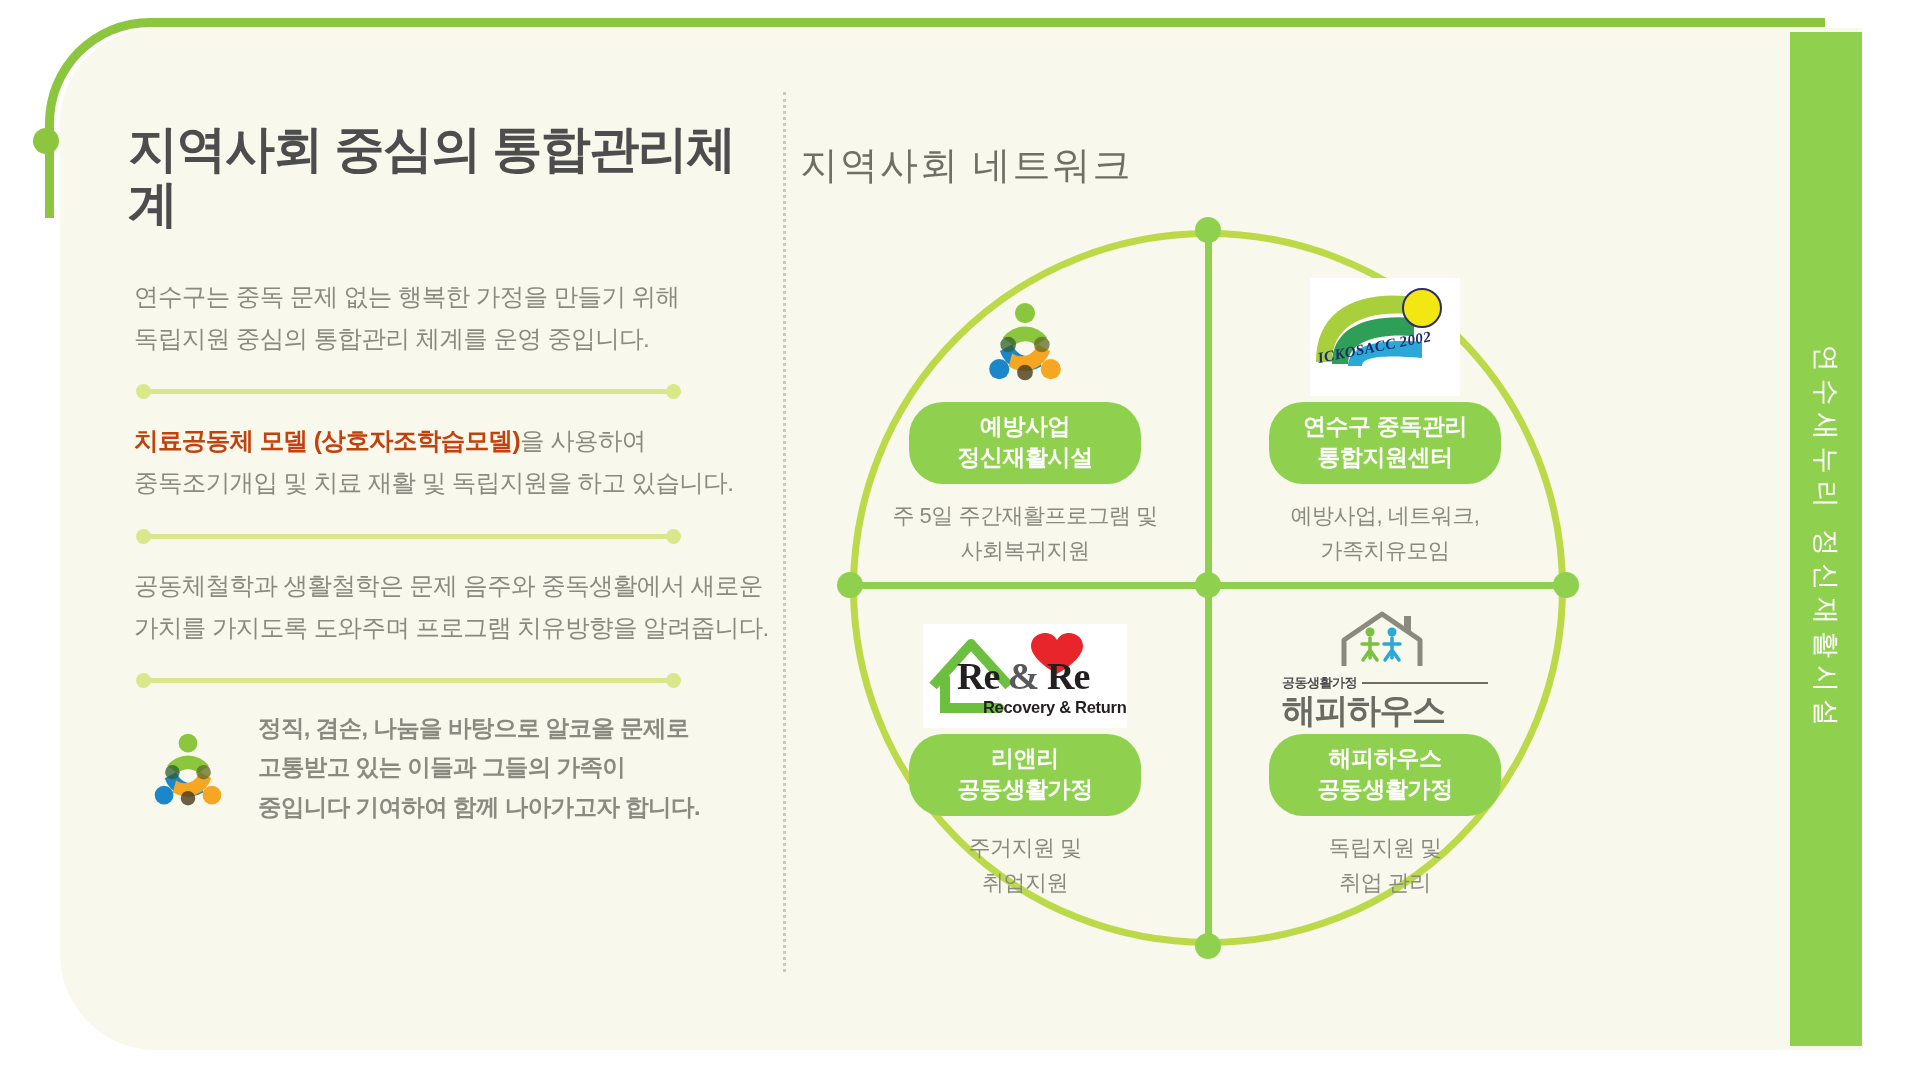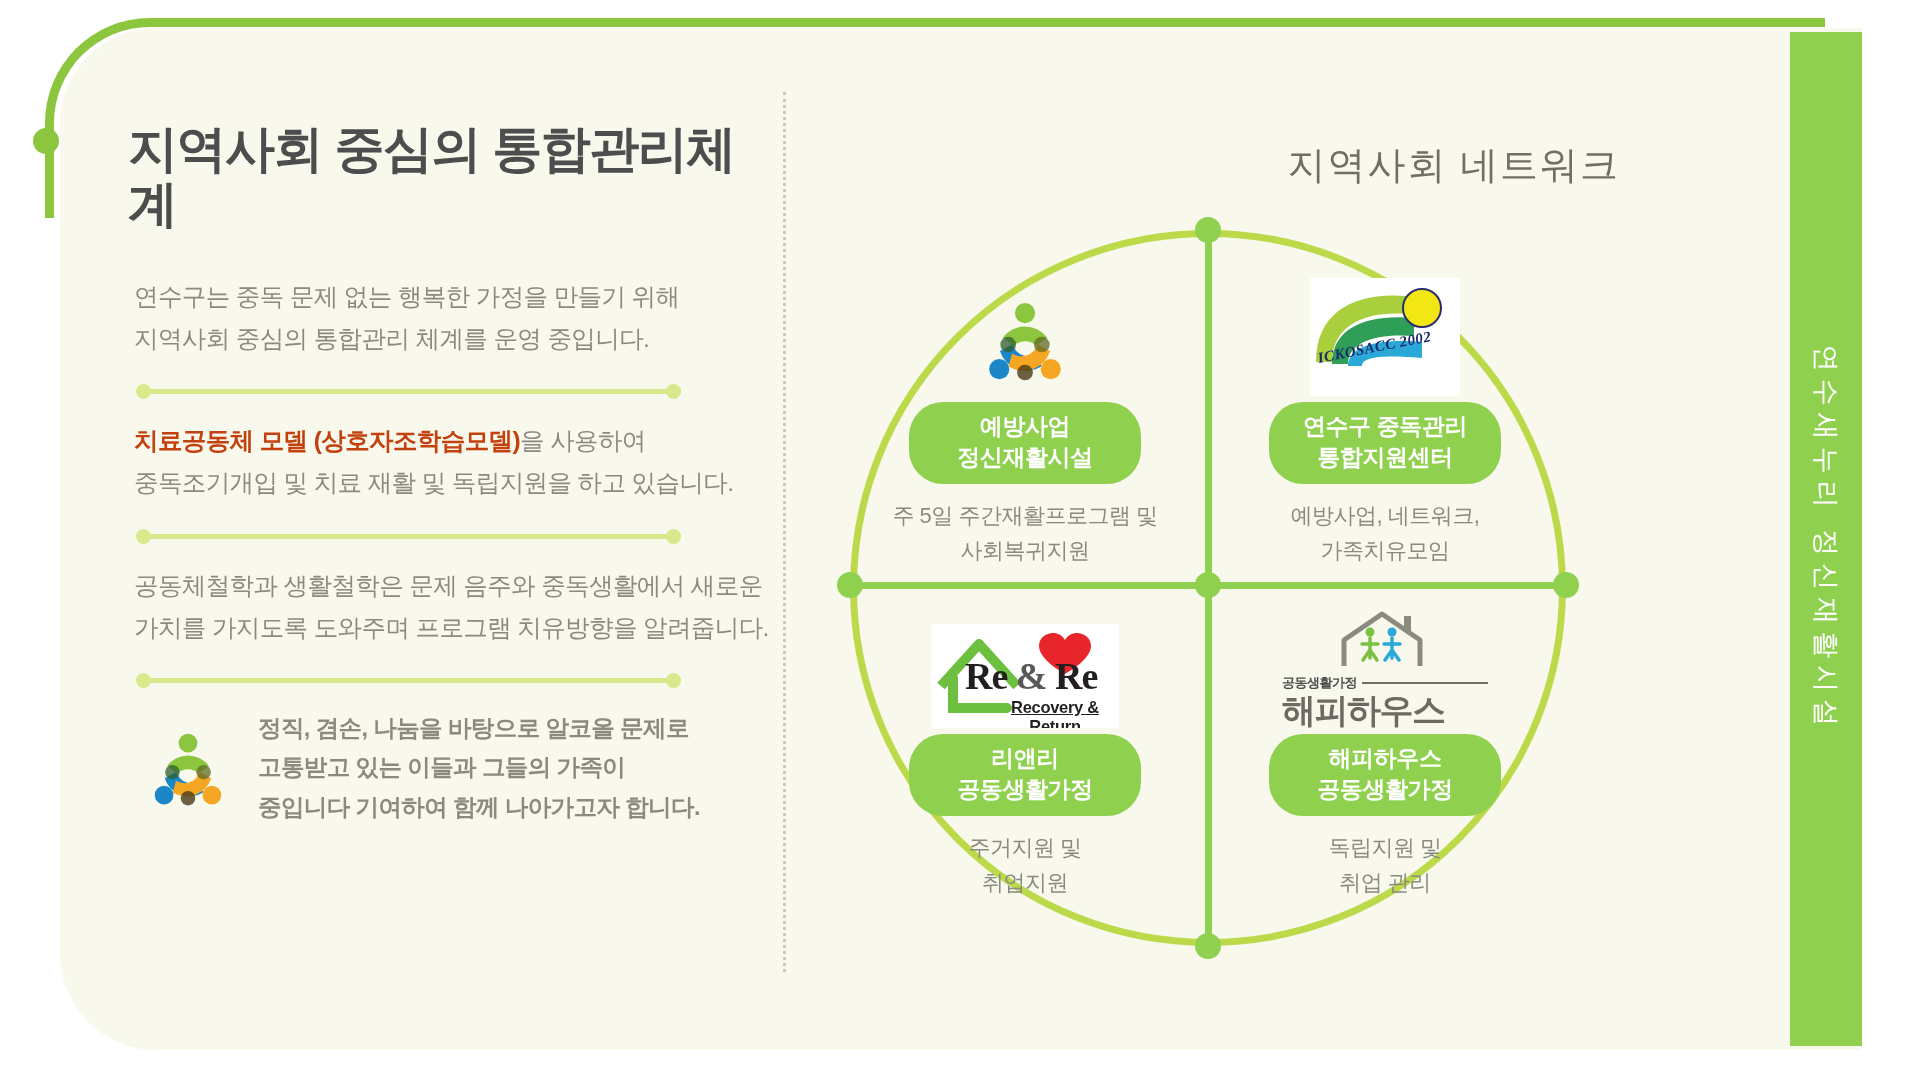--- a/index.html
+++ b/index.html
@@ -172,21 +172,21 @@
     left: 800px;
     top: 120px;
     width: 960px;
     height: 900px;
   }
   .net-title {
     position: absolute;
     left: 0;
     top: 20px;
     width: 820px;
-    text-align: right;
+    text-align: left;
     font-size: 38px;
     color: #6f6f66;
     letter-spacing: 2px;
     font-weight: 400;
   }
 
   .net-stage {
     position: absolute;
     left: 20px;
     top: 100px;
@@ -272,21 +272,21 @@
     margin-top: 14px;
     color: #8a8a80;
     font-size: 22px;
     line-height: 1.62;
     letter-spacing: -0.5px;
   }
   .quad-desc .line { display: block; white-space: nowrap; }
 
   
   .rere-box {
-    width: 188px;
+    width: 204px;
     height: 104px;
     background: #ffffff;
     position: relative;
     overflow: hidden;
   }
   .rere-text {
     position: absolute;
     left: 34px;
     top: 30px;
     font-size: 38px;
@@ -297,21 +297,20 @@
   }
   .rere-amp { color: #58595b; }
   .rere-sub {
     position: absolute;
     left: 60px;
     top: 74px;
     font-size: 16.5px;
     font-weight: 700;
     color: #231f20;
     letter-spacing: -0.3px;
-    text-decoration: underline;
   }
 
   
   .hh-box {
     width: 218px;
     height: 114px;
     position: relative;
   }
   .hh-small {
     position: absolute;
@@ -376,21 +375,21 @@
   </div>
 
   <div class="divider"></div>
 
   <div class="left-col">
 
     <h1 class="main-title">지역사회 중심의 통합관리체계</h1>
 
     <div class="body-block">
       <span class="line">연수구는 중독 문제 없는 행복한 가정을 만들기 위해</span>
-      <span class="line">지역사회 중심의 통합관리 체계를 운영 중입니다.</span>
+      <span class="line">독립지원 중심의 통합관리 체계를 운영 중입니다.</span>
     </div>
 
     <div class="rule">
       <div class="bar"></div>
       <div class="knob"></div>
       <div class="knob right"></div>
     </div>
 
     <div class="body-block">
       <span class="line"><b>치료공동체 모델 (상호자조학습모델)</b><span>을 사용하여</span></span>

